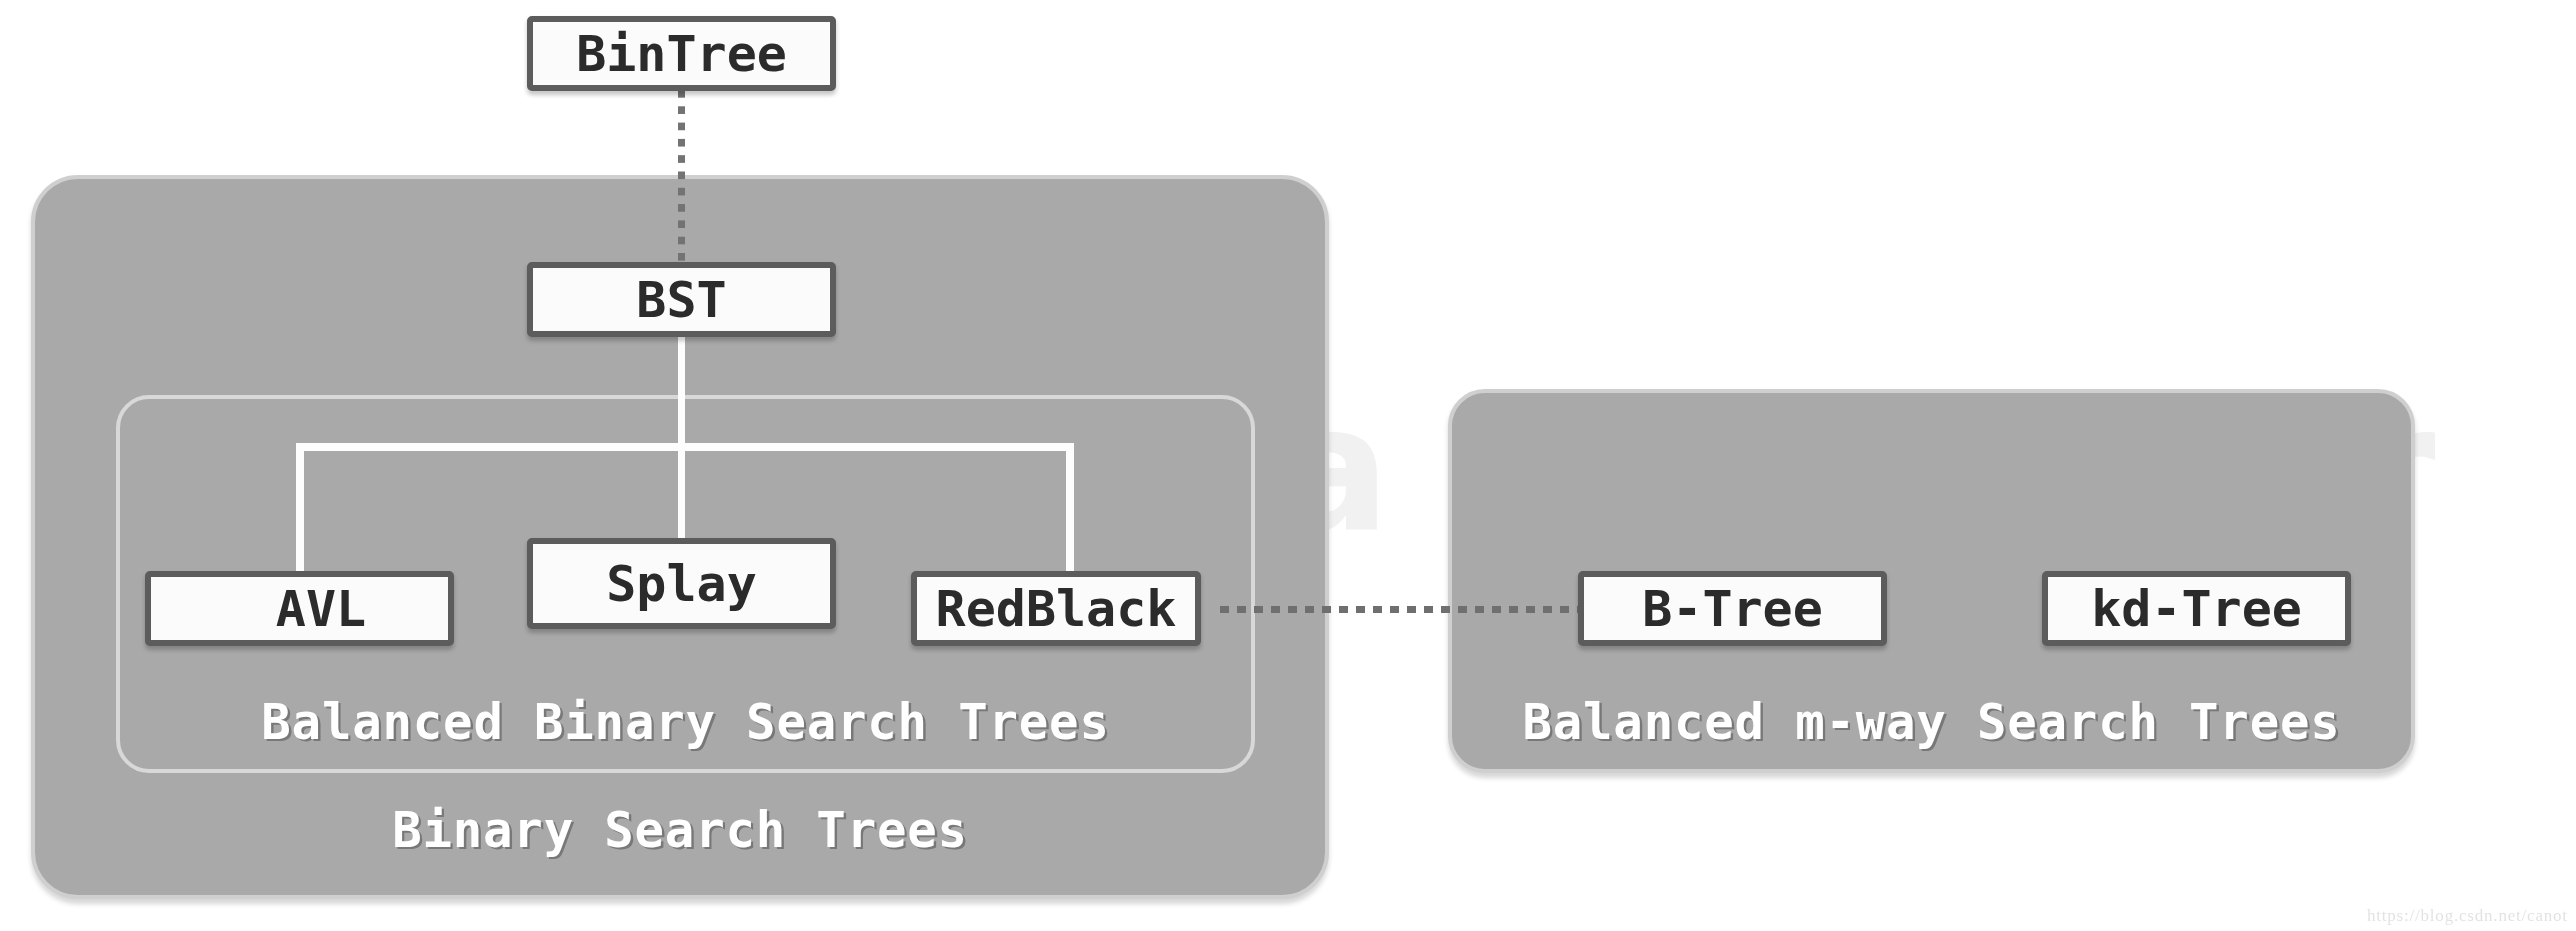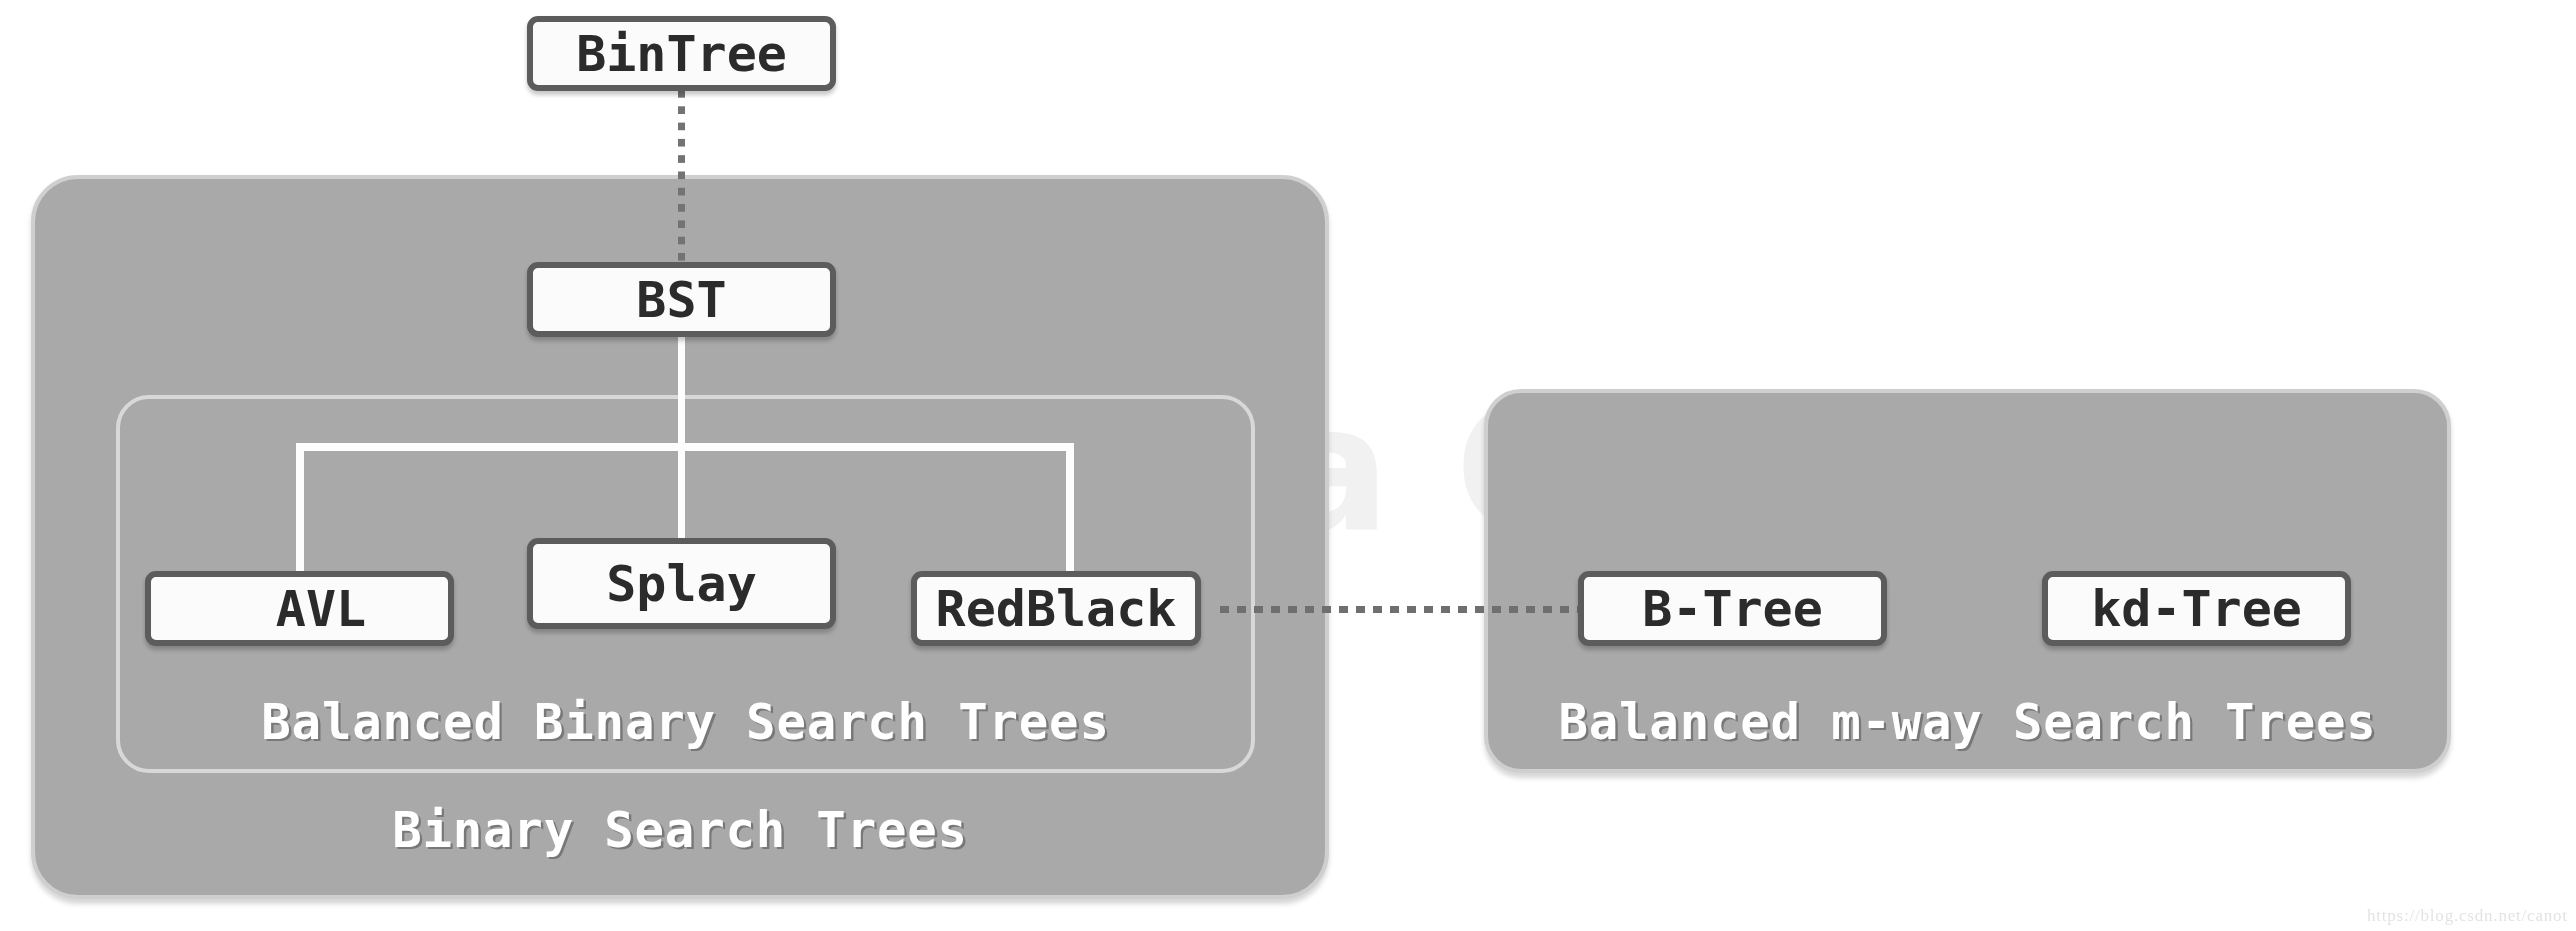--- a/index.html
+++ b/index.html
@@ -107,21 +107,21 @@
     background-size: 17px 6.5px;
     background-repeat: repeat-x;
   }
 
   
   .node {
     position: absolute;
     box-sizing: border-box;
     background: #fbfbfb;
     border: 6.5px solid #5c5c5c;
-    border-radius: 11px;
+    border-radius: 5px;
     display: flex;
     align-items: center;
     justify-content: center;
     color: #2b2b2b;
     font-family: "DejaVu Sans Mono", "Liberation Mono", monospace;
     font-weight: bold;
     font-size: 50px;
     letter-spacing: 0px;
     white-space: nowrap;
     box-shadow: 0 3.3px 4.1px rgba(0,0,0,0.22);
@@ -136,21 +136,21 @@
   <div class="watermark-main">(c) Tsinghua Computer</div>
 
   <div class="group group-outer" style="left:31px; top:175px; width:1298px; height:724px;">
     <div class="group-label" style="left:0; bottom:36px;">Binary Search Trees</div>
   </div>
 
   <div class="group group-inner" style="left:116px; top:395px; width:1139px; height:378px;">
     <div class="group-label" style="left:0; bottom:18px;">Balanced Binary Search Trees</div>
   </div>
 
-  <div class="group group-right" style="left:1484px; top:389px; width:967px; height:384px;">
+  <div class="group group-right" style="left:1448px; top:389px; width:967px; height:384px;">
     <div class="group-label" style="left:0; bottom:18px;">Balanced m-way Search Trees</div>
   </div>
 
   <div class="line-dotted-v" style="left:678px; top:90px; width:6.5px; height:175px;"></div>
 
   <div class="line" style="left:678px; top:334px; width:7.3px; height:244px;"></div>
 
   <div class="line" style="left:296px; top:443px; width:778px; height:8.1px;"></div>
 
   <div class="line" style="left:296px; top:443px; width:8.1px; height:135px;"></div>

